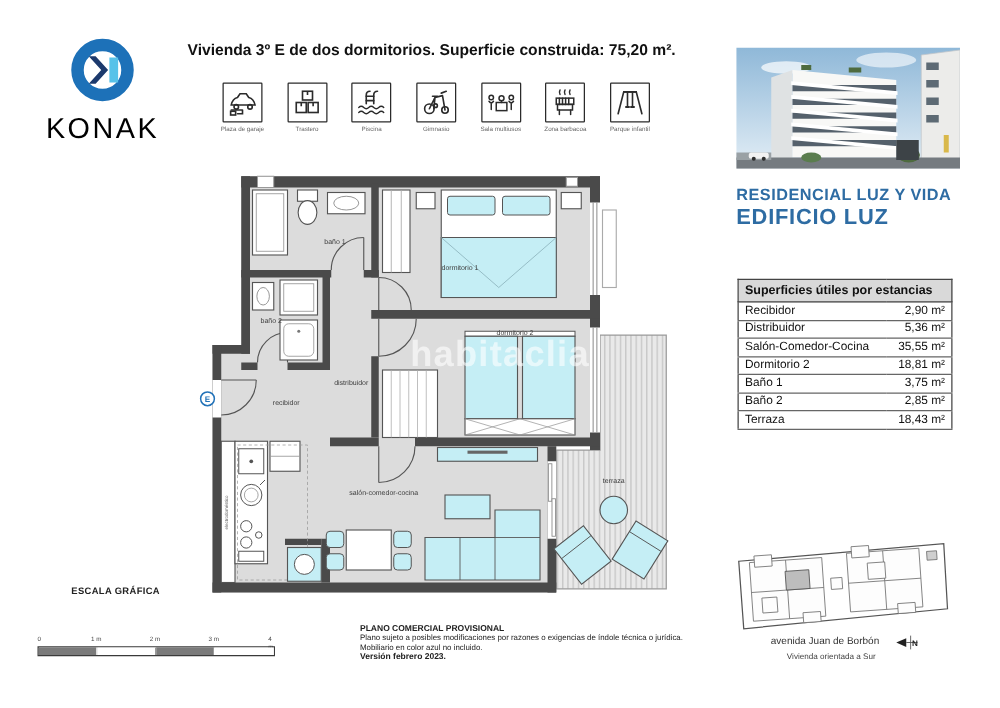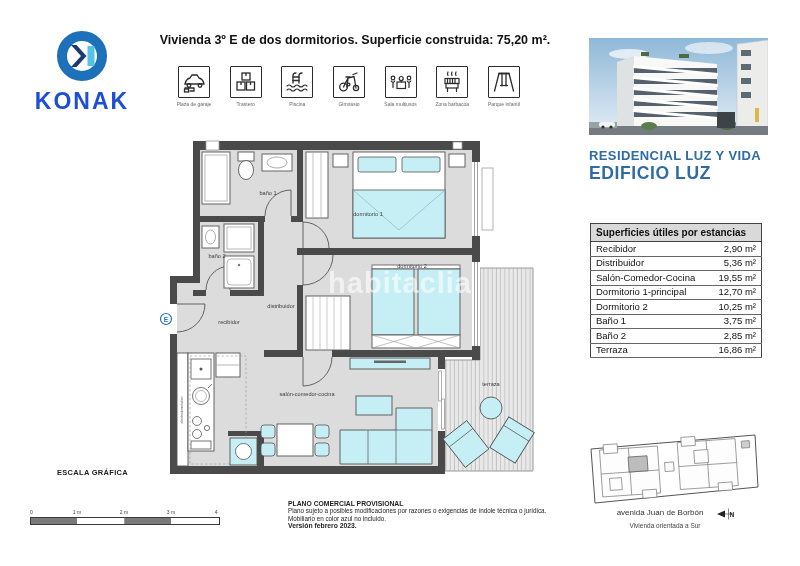--- a/index.html
+++ b/index.html
@@ -1,23 +1,23 @@
 <!DOCTYPE html>
 <html><head>
 <meta charset="utf-8">
 <style>
   html,body{margin:0;padding:0;background:#fff;}
   .page{position:relative;width:800px;height:566px;background:#fff;overflow:hidden;
         font-family:"Liberation Sans",sans-serif;color:#222;}
   .abs{position:absolute;}
   
   .logo{left:30px;top:30px;width:104px;text-align:center;}
-  .logo-text{margin-top:2px;font-size:23px;font-weight:bold;letter-spacing:2px;color:#1d4ed8;}
-  
-  .main-title{left:150px;top:33px;width:410px;text-align:center;font-size:12.5px;font-weight:bold;color:#111;}
+  .logo-text{margin-top:2px;font-size:23px;font-weight:normal;letter-spacing:2px;color:#000000;}
+  
+  .main-title{left:150px;top:33px;width:410px;text-align:left;font-size:12.5px;font-weight:bold;color:#111;}
   
   .amenities{left:170px;top:66px;width:358px;display:flex;justify-content:space-between;}
   .amenity{width:48px;display:flex;flex-direction:column;align-items:center;}
   .amenity .box{width:30px;height:30px;border:1.6px solid #2b2b2b;border-radius:1px;display:flex;align-items:center;justify-content:center;background:#fff;}
   .amenity .lbl{margin-top:3px;font-size:5px;color:#666;white-space:nowrap;}
   
   .photo{left:589px;top:38px;width:179px;height:97px;}
   .res-line1{left:589px;top:148px;width:179px;font-size:13px;font-weight:bold;letter-spacing:0.4px;color:#2e6ca3;}
   .res-line2{left:589px;top:163px;width:179px;font-size:17.5px;font-weight:bold;letter-spacing:0.6px;color:#2e6ca3;}
   table.areas{left:590px;top:223px;position:absolute;border-collapse:collapse;width:172px;
@@ -209,41 +209,37 @@
       <tr>
           <td>Recibidor</td>
           <td class="v">2,90 m²</td>
         </tr>
       <tr>
           <td>Distribuidor</td>
           <td class="v">5,36 m²</td>
         </tr>
       <tr>
           <td>Salón-Comedor-Cocina</td>
-          <td class="v">19,55 m²</td>
-        </tr>
-      <tr>
-          <td>Dormitorio 1-principal</td>
-          <td class="v">12,70 m²</td>
+          <td class="v">35,55 m²</td>
         </tr>
       <tr>
           <td>Dormitorio 2</td>
-          <td class="v">10,25 m²</td>
+          <td class="v">18,81 m²</td>
         </tr>
       <tr>
           <td>Baño 1</td>
           <td class="v">3,75 m²</td>
         </tr>
       <tr>
           <td>Baño 2</td>
           <td class="v">2,85 m²</td>
         </tr>
       <tr>
           <td>Terraza</td>
-          <td class="v">16,86 m²</td>
+          <td class="v">18,43 m²</td>
         </tr>
     </tbody>
   </table>
 
   <div class="abs siteplan">
     <svg width="176" height="74" viewBox="0 0 176 74">
       <polygon points="6,17 170,3 173,55 10,71" fill="#ffffff" stroke="#555" stroke-width="1"></polygon>
       <g fill="#fdfdfd" stroke="#777" stroke-width="0.7" transform="rotate(-4 88 37)">
         <rect x="16" y="13" width="58" height="47"></rect>
         <line x1="45" y1="13" x2="45" y2="60"></line>

